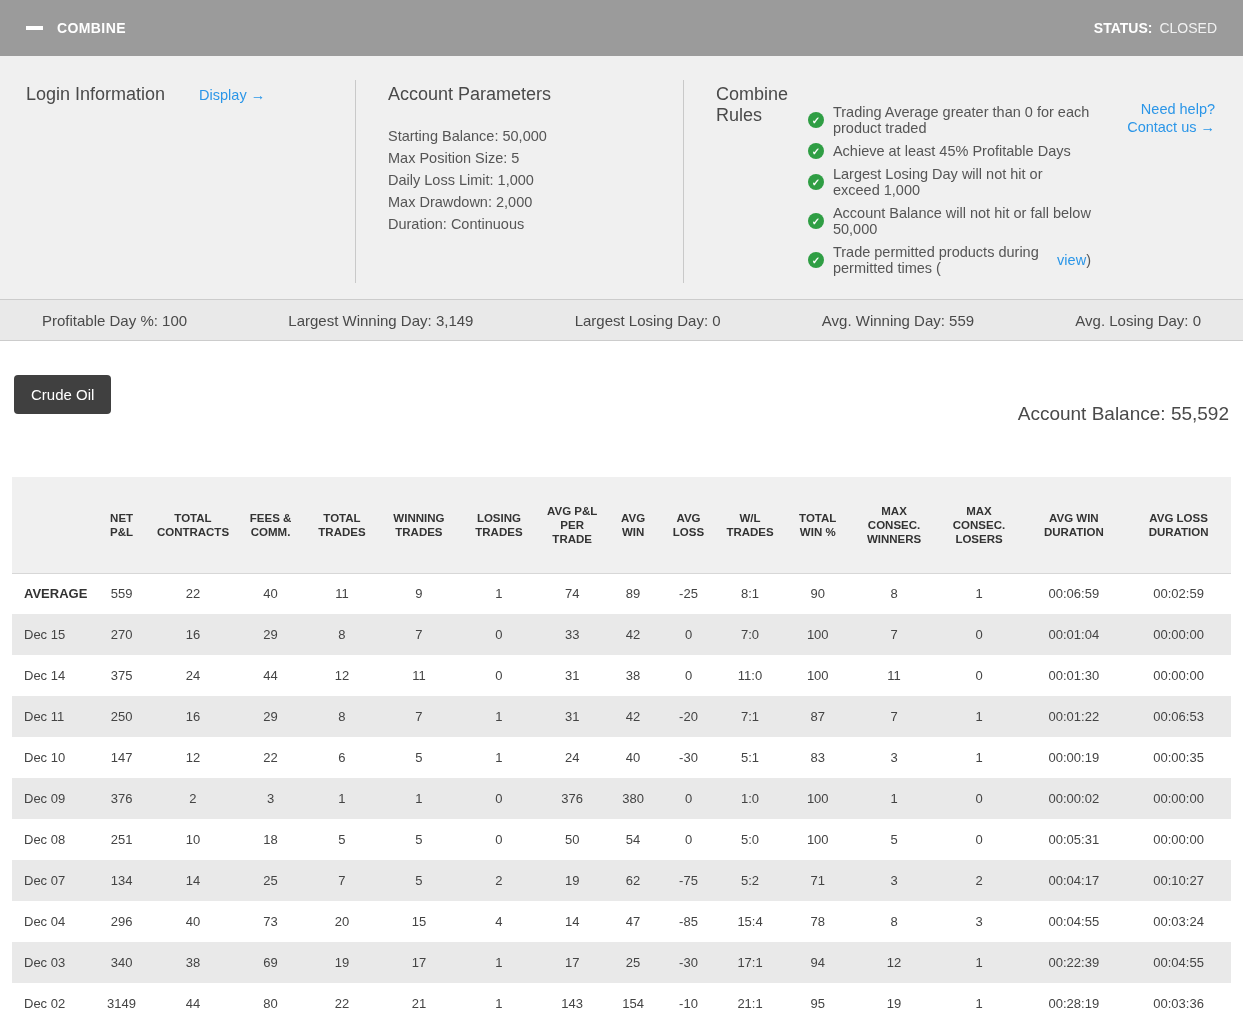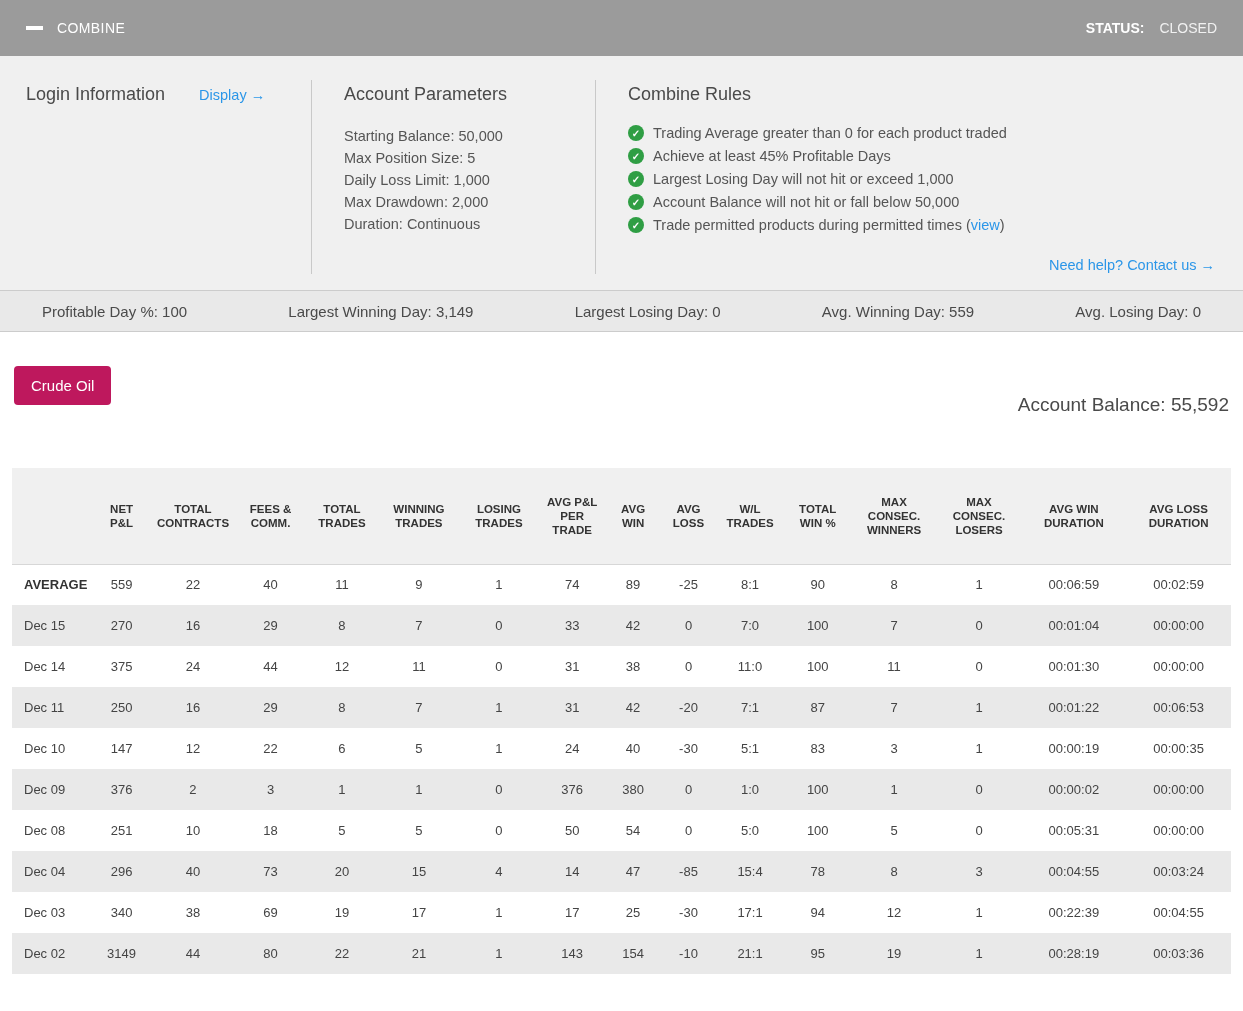--- a/index.html
+++ b/index.html
@@ -20,37 +20,38 @@
     color: #ffffff;
   }
   .collapse-icon {
     display: inline-block;
     width: 17px;
     height: 4px;
     background: #ffffff;
     margin-right: 14px;
     cursor: pointer;
   }
-  .topbar-title { font-weight: normal; font-size: 14px; letter-spacing: .4px; }
+  .topbar-title { font-weight: bold; font-size: 14px; letter-spacing: .4px; }
   .topbar-spacer { flex: 1; }
   .status-label { font-weight: bold; font-size: 14px; }
-  .status-value { font-size: 14px; color: #f1f1f1; margin-left: 15px; }
+  .status-value { font-size: 14px; color: #f1f1f1; margin-left: 7px; }
 
   
   .info-panel {
     background: #f0f0f0;
     border-bottom: 1px solid #cccccc;
     display: flex;
     padding: 24px 26px 16px 26px;
     min-height: 233px;
+    gap: 44px;
   }
   .panel-col { padding-top: 4px; }
   .col-login { width: 285px; }
   .col-params { width: 284px; border-left: 1px solid #c9c9c9; padding-left: 32px; }
-  .col-rules { flex: 1; border-left: 1px solid #c9c9c9; padding-left: 32px; display: flex; flex-direction: column; }
+  .col-rules { flex: 1; border-left: 1px solid #c9c9c9; padding-left: 32px; display: flex; flex-direction: row; }
   .section-title { font-size: 18px; color: #4a4a4a; font-weight: normal; }
   .login-head { display: flex; align-items: baseline; gap: 34px; }
   a.link { color: #2b96e8; text-decoration: none; font-size: 14.5px; cursor: pointer; }
   .param-lines { margin-top: 20px; font-size: 14.5px; color: #555; line-height: 22px; }
   .rules-list { margin-top: 20px; list-style: none; }
   .rules-list li {
     display: flex;
     align-items: center;
     margin-bottom: 7px;
     font-size: 14.5px;
@@ -87,21 +88,21 @@
 
   
   .product-row {
     display: flex;
     align-items: center;
     justify-content: space-between;
     padding: 22px 14px 0 14px;
     margin-bottom: 52px;
   }
   .product-button {
-    background: #be185d;
+    background: #404040;
     color: #ffffff;
     border: none;
     border-radius: 4px;
     font-family: "Liberation Sans", sans-serif;
     font-size: 15px;
     padding: 11px 17px;
     cursor: pointer;
   }
   .account-balance { font-size: 19px; color: #4a4a4a; padding-right: 0; margin-top: 40px; }
 
@@ -383,20 +384,38 @@
         <td>54</td>
         <td>0</td>
         <td>5:0</td>
         <td>100</td>
         <td>5</td>
         <td>0</td>
         <td>00:05:31</td>
         <td>00:00:00</td>
       </tr>
         <tr>
+        <td class="row-label">Dec 07</td>
+        <td>134</td>
+        <td>14</td>
+        <td>25</td>
+        <td>7</td>
+        <td>5</td>
+        <td>2</td>
+        <td>19</td>
+        <td>62</td>
+        <td>-75</td>
+        <td>5:2</td>
+        <td>71</td>
+        <td>3</td>
+        <td>2</td>
+        <td>00:04:17</td>
+        <td>00:10:27</td>
+      </tr>
+        <tr>
         <td class="row-label">Dec 04</td>
         <td>296</td>
         <td>40</td>
         <td>73</td>
         <td>20</td>
         <td>15</td>
         <td>4</td>
         <td>14</td>
         <td>47</td>
         <td>-85</td>

